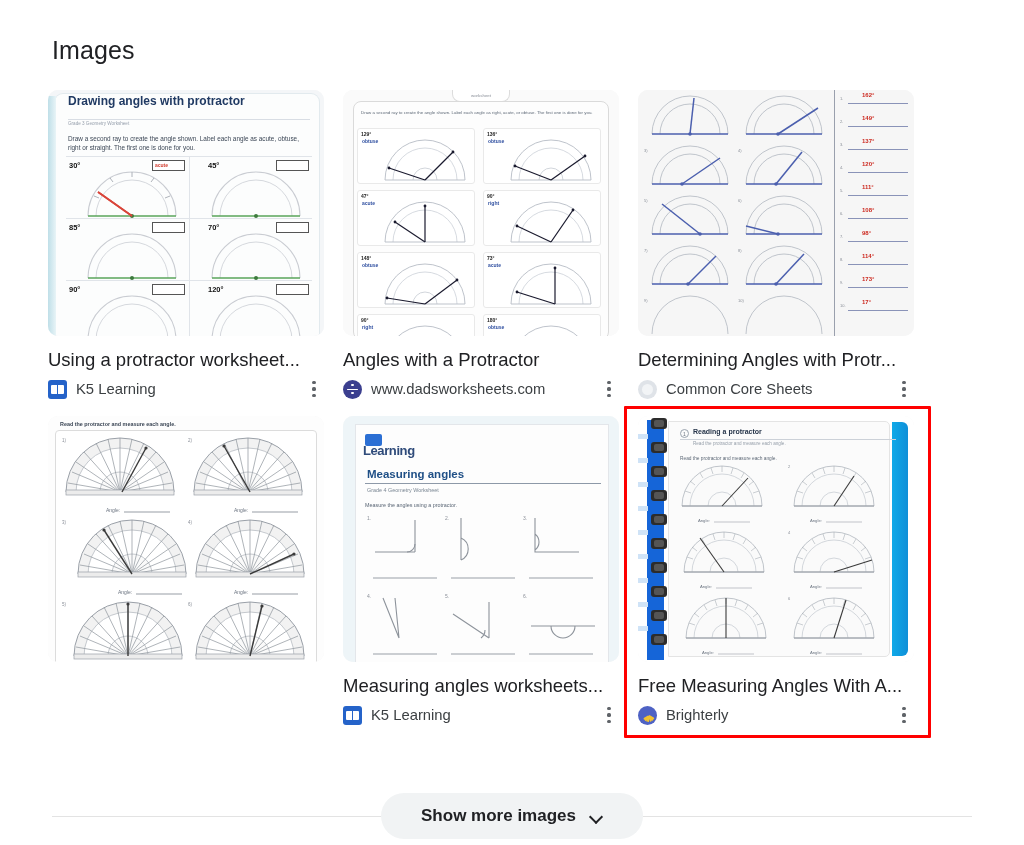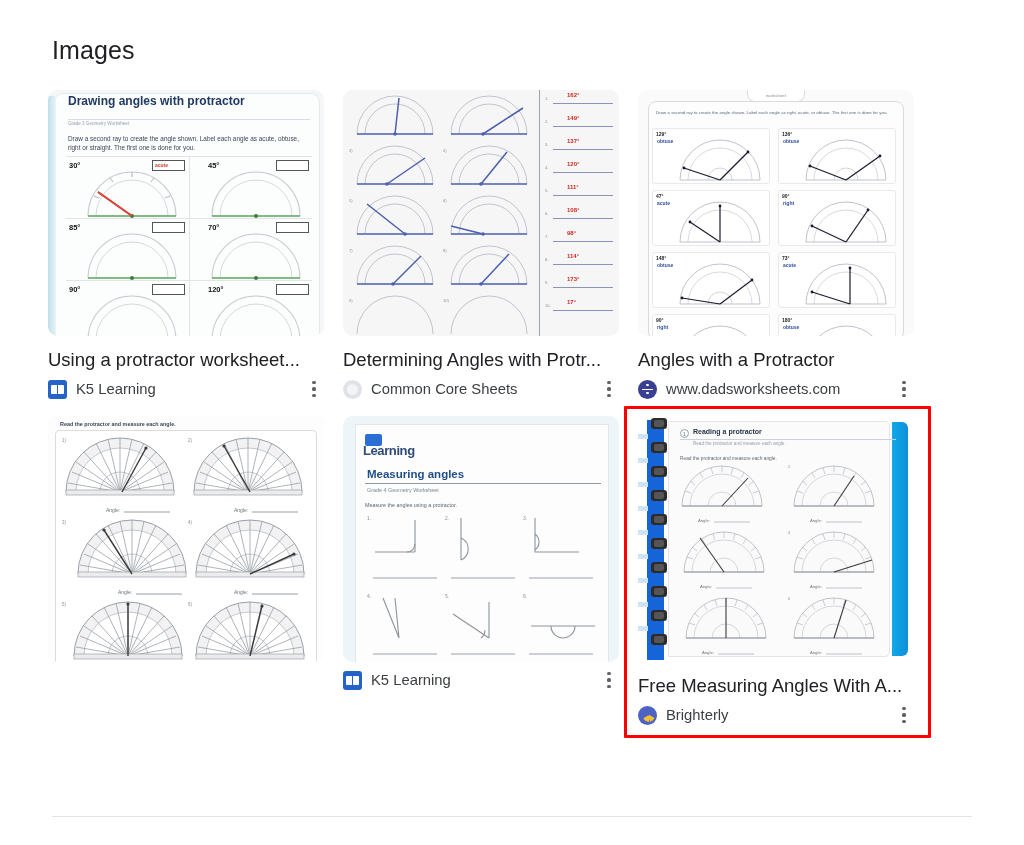--- a/index.html
+++ b/index.html
@@ -332,20 +332,145 @@
             <path d="M12 48 A36 36 0 0 1 84 48" fill="none" stroke="#d5d8dd" stroke-width="1"></path>
             <line x1="4" y1="48" x2="92" y2="48" stroke="#5aa45a" stroke-width="1.4"></line>
             <circle cx="48" cy="48" r="2" fill="#3d7a3d"></circle>
           </svg>
         </div>
       </div>
       <div class="card-title">Using a protractor worksheet...</div>
       <div class="card-src">
         <span class="favicon fav-k5"></span>
         <span class="src-name">K5 Learning</span>
+        <span class="kebab">
+            <i></i>
+            <i></i>
+            <i></i>
+          </span>
+      </div>
+    </div>
+
+    <div class="card">
+      <div class="thumb">
+        <div class="c3-bg"></div>
+        <div class="c3-tab">worksheet</div>
+        <div class="c3-paper"></div>
+        <div style="position:absolute;left:18px;top:20px;right:18px;color:#5f6a78;font-size:4.4px;line-height:6.5px">Draw a second ray to create the angle shown. Label each angle as right, acute, or obtuse. The first one is done for you.</div>
+
+        <div style="position:absolute;left:14px;top:38px;right:14px;bottom:-4px;">
+
+          <div class="c3-cell" style="left:0;top:0;width:118px;height:56px;"></div>
+          <div class="bluelabel" style="left:4px;top:3px;color:#1f1f1f">129°</div>
+          <div class="bluelabel" style="left:5px;top:10px">obtuse</div>
+          <svg class="prot" style="left:24px;top:10px" width="88" height="44" viewBox="0 0 88 44">
+            <path d="M4 42 A40 40 0 0 1 84 42" fill="none" stroke="#b7bcc5" stroke-width="0.9"></path>
+            <path d="M12 42 A32 32 0 0 1 76 42" fill="none" stroke="#ccd1d8" stroke-width="0.8"></path>
+            <path d="M32 42 A12 12 0 0 1 56 42" fill="none" stroke="#c5cad2" stroke-width="0.8"></path>
+            <line x1="4" y1="42" x2="84" y2="42" stroke="#b7bcc5" stroke-width="0.9"></line>
+            <line x1="44" y1="42" x2="8" y2="30" stroke="#1a1a2e" stroke-width="1.2"></line>
+            <line x1="44" y1="42" x2="72" y2="14" stroke="#1a1a2e" stroke-width="1.2"></line>
+            <circle cx="8" cy="30" r="1.4" fill="#1a1a2e"></circle>
+              <circle cx="72" cy="14" r="1.4" fill="#1a1a2e"></circle>
+          </svg>
+
+          <div class="c3-cell" style="left:126px;top:0;width:118px;height:56px;"></div>
+          <div class="bluelabel" style="left:130px;top:3px;color:#1f1f1f">136°</div>
+          <div class="bluelabel" style="left:131px;top:10px">obtuse</div>
+          <svg class="prot" style="left:150px;top:10px" width="88" height="44" viewBox="0 0 88 44">
+            <path d="M4 42 A40 40 0 0 1 84 42" fill="none" stroke="#b7bcc5" stroke-width="0.9"></path>
+            <path d="M12 42 A32 32 0 0 1 76 42" fill="none" stroke="#ccd1d8" stroke-width="0.8"></path>
+            <path d="M32 42 A12 12 0 0 1 56 42" fill="none" stroke="#c5cad2" stroke-width="0.8"></path>
+            <line x1="4" y1="42" x2="84" y2="42" stroke="#b7bcc5" stroke-width="0.9"></line>
+            <line x1="44" y1="42" x2="8" y2="28" stroke="#1a1a2e" stroke-width="1.2"></line>
+            <line x1="44" y1="42" x2="78" y2="18" stroke="#1a1a2e" stroke-width="1.2"></line>
+            <circle cx="8" cy="28" r="1.4" fill="#1a1a2e"></circle>
+              <circle cx="78" cy="18" r="1.4" fill="#1a1a2e"></circle>
+          </svg>
+
+          <div class="c3-cell" style="left:0;top:62px;width:118px;height:56px;"></div>
+          <div class="bluelabel" style="left:4px;top:65px;color:#1f1f1f">47°</div>
+          <div class="bluelabel" style="left:5px;top:72px">acute</div>
+          <svg class="prot" style="left:24px;top:72px" width="88" height="44" viewBox="0 0 88 44">
+            <path d="M4 42 A40 40 0 0 1 84 42" fill="none" stroke="#b7bcc5" stroke-width="0.9"></path>
+            <path d="M12 42 A32 32 0 0 1 76 42" fill="none" stroke="#ccd1d8" stroke-width="0.8"></path>
+            <line x1="4" y1="42" x2="84" y2="42" stroke="#b7bcc5" stroke-width="0.9"></line>
+            <line x1="44" y1="42" x2="44" y2="6" stroke="#1a1a2e" stroke-width="1.2"></line>
+            <line x1="44" y1="42" x2="14" y2="22" stroke="#1a1a2e" stroke-width="1.2"></line>
+            <circle cx="44" cy="6" r="1.4" fill="#1a1a2e"></circle>
+              <circle cx="14" cy="22" r="1.4" fill="#1a1a2e"></circle>
+          </svg>
+
+          <div class="c3-cell" style="left:126px;top:62px;width:118px;height:56px;"></div>
+          <div class="bluelabel" style="left:130px;top:65px;color:#1f1f1f">90°</div>
+          <div class="bluelabel" style="left:131px;top:72px">right</div>
+          <svg class="prot" style="left:150px;top:72px" width="88" height="44" viewBox="0 0 88 44">
+            <path d="M4 42 A40 40 0 0 1 84 42" fill="none" stroke="#b7bcc5" stroke-width="0.9"></path>
+            <path d="M12 42 A32 32 0 0 1 76 42" fill="none" stroke="#ccd1d8" stroke-width="0.8"></path>
+            <line x1="4" y1="42" x2="84" y2="42" stroke="#b7bcc5" stroke-width="0.9"></line>
+            <line x1="44" y1="42" x2="66" y2="10" stroke="#1a1a2e" stroke-width="1.2"></line>
+            <line x1="44" y1="42" x2="10" y2="26" stroke="#1a1a2e" stroke-width="1.2"></line>
+            <circle cx="66" cy="10" r="1.4" fill="#1a1a2e"></circle>
+              <circle cx="10" cy="26" r="1.4" fill="#1a1a2e"></circle>
+          </svg>
+
+          <div class="c3-cell" style="left:0;top:124px;width:118px;height:56px;"></div>
+          <div class="bluelabel" style="left:4px;top:127px;color:#1f1f1f">148°</div>
+          <div class="bluelabel" style="left:5px;top:134px">obtuse</div>
+          <svg class="prot" style="left:24px;top:134px" width="88" height="44" viewBox="0 0 88 44">
+            <path d="M4 42 A40 40 0 0 1 84 42" fill="none" stroke="#b7bcc5" stroke-width="0.9"></path>
+            <path d="M12 42 A32 32 0 0 1 76 42" fill="none" stroke="#ccd1d8" stroke-width="0.8"></path>
+            <path d="M32 42 A12 12 0 0 1 56 42" fill="none" stroke="#c5cad2" stroke-width="0.8"></path>
+            <line x1="4" y1="42" x2="84" y2="42" stroke="#b7bcc5" stroke-width="0.9"></line>
+            <line x1="44" y1="42" x2="6" y2="36" stroke="#1a1a2e" stroke-width="1.2"></line>
+            <line x1="44" y1="42" x2="76" y2="18" stroke="#1a1a2e" stroke-width="1.2"></line>
+            <circle cx="6" cy="36" r="1.4" fill="#1a1a2e"></circle>
+              <circle cx="76" cy="18" r="1.4" fill="#1a1a2e"></circle>
+          </svg>
+
+          <div class="c3-cell" style="left:126px;top:124px;width:118px;height:56px;"></div>
+          <div class="bluelabel" style="left:130px;top:127px;color:#1f1f1f">73°</div>
+          <div class="bluelabel" style="left:131px;top:134px">acute</div>
+          <svg class="prot" style="left:150px;top:134px" width="88" height="44" viewBox="0 0 88 44">
+            <path d="M4 42 A40 40 0 0 1 84 42" fill="none" stroke="#b7bcc5" stroke-width="0.9"></path>
+            <path d="M12 42 A32 32 0 0 1 76 42" fill="none" stroke="#ccd1d8" stroke-width="0.8"></path>
+            <line x1="4" y1="42" x2="84" y2="42" stroke="#b7bcc5" stroke-width="0.9"></line>
+            <line x1="48" y1="42" x2="48" y2="6" stroke="#1a1a2e" stroke-width="1.2"></line>
+            <line x1="48" y1="42" x2="10" y2="30" stroke="#1a1a2e" stroke-width="1.2"></line>
+            <circle cx="48" cy="6" r="1.4" fill="#1a1a2e"></circle>
+              <circle cx="10" cy="30" r="1.4" fill="#1a1a2e"></circle>
+          </svg>
+
+          <div class="c3-cell" style="left:0;top:186px;width:118px;height:56px;"></div>
+          <div class="bluelabel" style="left:4px;top:189px;color:#1f1f1f">90°</div>
+          <div class="bluelabel" style="left:5px;top:196px">right</div>
+          <svg class="prot" style="left:24px;top:196px" width="88" height="44" viewBox="0 0 88 44">
+            <path d="M4 42 A40 40 0 0 1 84 42" fill="none" stroke="#b7bcc5" stroke-width="0.9"></path>
+            <line x1="4" y1="42" x2="84" y2="42" stroke="#b7bcc5" stroke-width="0.9"></line>
+            <line x1="44" y1="42" x2="18" y2="22" stroke="#1a1a2e" stroke-width="1.2"></line>
+          </svg>
+
+          <div class="c3-cell" style="left:126px;top:186px;width:118px;height:56px;"></div>
+          <div class="bluelabel" style="left:130px;top:189px;color:#1f1f1f">180°</div>
+          <div class="bluelabel" style="left:131px;top:196px">obtuse</div>
+          <svg class="prot" style="left:150px;top:196px" width="88" height="44" viewBox="0 0 88 44">
+            <path d="M4 42 A40 40 0 0 1 84 42" fill="none" stroke="#b7bcc5" stroke-width="0.9"></path>
+            <line x1="4" y1="42" x2="84" y2="42" stroke="#b7bcc5" stroke-width="0.9"></line>
+            <line x1="44" y1="42" x2="72" y2="16" stroke="#1a1a2e" stroke-width="1.2"></line>
+          </svg>
+        </div>
+      </div>
+      <div class="card-title">Angles with a Protractor</div>
+      <div class="card-src">
+        <span class="favicon fav-dads">
+          <span class="d1"></span>
+            <span class="bar"></span>
+            <span class="d2"></span>
+        </span>
+        <span class="src-name">www.dadsworksheets.com</span>
         <span class="kebab">
             <i></i>
             <i></i>
             <i></i>
           </span>
       </div>
     </div>
 
     <div class="card">
       <div class="thumb">
@@ -469,145 +594,20 @@
               <span style="position:absolute;left:22px;top:-2px;color:#cc2a20;font-size:6px;font-weight:700">17°</span>
               <div style="position:absolute;left:8px;right:2px;top:9px;height:1px;background:#8a93b8"></div>
             </div>
           </div>
         </div>
       </div>
       <div class="card-title">Determining Angles with Protr...</div>
       <div class="card-src">
         <span class="favicon fav-ccs"></span>
         <span class="src-name">Common Core Sheets</span>
-        <span class="kebab">
-            <i></i>
-            <i></i>
-            <i></i>
-          </span>
-      </div>
-    </div>
-
-    <div class="card">
-      <div class="thumb">
-        <div class="c3-bg"></div>
-        <div class="c3-tab">worksheet</div>
-        <div class="c3-paper"></div>
-        <div style="position:absolute;left:18px;top:20px;right:18px;color:#5f6a78;font-size:4.4px;line-height:6.5px">Draw a second ray to create the angle shown. Label each angle as right, acute, or obtuse. The first one is done for you.</div>
-
-        <div style="position:absolute;left:14px;top:38px;right:14px;bottom:-4px;">
-
-          <div class="c3-cell" style="left:0;top:0;width:118px;height:56px;"></div>
-          <div class="bluelabel" style="left:4px;top:3px;color:#1f1f1f">129°</div>
-          <div class="bluelabel" style="left:5px;top:10px">obtuse</div>
-          <svg class="prot" style="left:24px;top:10px" width="88" height="44" viewBox="0 0 88 44">
-            <path d="M4 42 A40 40 0 0 1 84 42" fill="none" stroke="#b7bcc5" stroke-width="0.9"></path>
-            <path d="M12 42 A32 32 0 0 1 76 42" fill="none" stroke="#ccd1d8" stroke-width="0.8"></path>
-            <path d="M32 42 A12 12 0 0 1 56 42" fill="none" stroke="#c5cad2" stroke-width="0.8"></path>
-            <line x1="4" y1="42" x2="84" y2="42" stroke="#b7bcc5" stroke-width="0.9"></line>
-            <line x1="44" y1="42" x2="8" y2="30" stroke="#1a1a2e" stroke-width="1.2"></line>
-            <line x1="44" y1="42" x2="72" y2="14" stroke="#1a1a2e" stroke-width="1.2"></line>
-            <circle cx="8" cy="30" r="1.4" fill="#1a1a2e"></circle>
-              <circle cx="72" cy="14" r="1.4" fill="#1a1a2e"></circle>
-          </svg>
-
-          <div class="c3-cell" style="left:126px;top:0;width:118px;height:56px;"></div>
-          <div class="bluelabel" style="left:130px;top:3px;color:#1f1f1f">136°</div>
-          <div class="bluelabel" style="left:131px;top:10px">obtuse</div>
-          <svg class="prot" style="left:150px;top:10px" width="88" height="44" viewBox="0 0 88 44">
-            <path d="M4 42 A40 40 0 0 1 84 42" fill="none" stroke="#b7bcc5" stroke-width="0.9"></path>
-            <path d="M12 42 A32 32 0 0 1 76 42" fill="none" stroke="#ccd1d8" stroke-width="0.8"></path>
-            <path d="M32 42 A12 12 0 0 1 56 42" fill="none" stroke="#c5cad2" stroke-width="0.8"></path>
-            <line x1="4" y1="42" x2="84" y2="42" stroke="#b7bcc5" stroke-width="0.9"></line>
-            <line x1="44" y1="42" x2="8" y2="28" stroke="#1a1a2e" stroke-width="1.2"></line>
-            <line x1="44" y1="42" x2="78" y2="18" stroke="#1a1a2e" stroke-width="1.2"></line>
-            <circle cx="8" cy="28" r="1.4" fill="#1a1a2e"></circle>
-              <circle cx="78" cy="18" r="1.4" fill="#1a1a2e"></circle>
-          </svg>
-
-          <div class="c3-cell" style="left:0;top:62px;width:118px;height:56px;"></div>
-          <div class="bluelabel" style="left:4px;top:65px;color:#1f1f1f">47°</div>
-          <div class="bluelabel" style="left:5px;top:72px">acute</div>
-          <svg class="prot" style="left:24px;top:72px" width="88" height="44" viewBox="0 0 88 44">
-            <path d="M4 42 A40 40 0 0 1 84 42" fill="none" stroke="#b7bcc5" stroke-width="0.9"></path>
-            <path d="M12 42 A32 32 0 0 1 76 42" fill="none" stroke="#ccd1d8" stroke-width="0.8"></path>
-            <line x1="4" y1="42" x2="84" y2="42" stroke="#b7bcc5" stroke-width="0.9"></line>
-            <line x1="44" y1="42" x2="44" y2="6" stroke="#1a1a2e" stroke-width="1.2"></line>
-            <line x1="44" y1="42" x2="14" y2="22" stroke="#1a1a2e" stroke-width="1.2"></line>
-            <circle cx="44" cy="6" r="1.4" fill="#1a1a2e"></circle>
-              <circle cx="14" cy="22" r="1.4" fill="#1a1a2e"></circle>
-          </svg>
-
-          <div class="c3-cell" style="left:126px;top:62px;width:118px;height:56px;"></div>
-          <div class="bluelabel" style="left:130px;top:65px;color:#1f1f1f">90°</div>
-          <div class="bluelabel" style="left:131px;top:72px">right</div>
-          <svg class="prot" style="left:150px;top:72px" width="88" height="44" viewBox="0 0 88 44">
-            <path d="M4 42 A40 40 0 0 1 84 42" fill="none" stroke="#b7bcc5" stroke-width="0.9"></path>
-            <path d="M12 42 A32 32 0 0 1 76 42" fill="none" stroke="#ccd1d8" stroke-width="0.8"></path>
-            <line x1="4" y1="42" x2="84" y2="42" stroke="#b7bcc5" stroke-width="0.9"></line>
-            <line x1="44" y1="42" x2="66" y2="10" stroke="#1a1a2e" stroke-width="1.2"></line>
-            <line x1="44" y1="42" x2="10" y2="26" stroke="#1a1a2e" stroke-width="1.2"></line>
-            <circle cx="66" cy="10" r="1.4" fill="#1a1a2e"></circle>
-              <circle cx="10" cy="26" r="1.4" fill="#1a1a2e"></circle>
-          </svg>
-
-          <div class="c3-cell" style="left:0;top:124px;width:118px;height:56px;"></div>
-          <div class="bluelabel" style="left:4px;top:127px;color:#1f1f1f">148°</div>
-          <div class="bluelabel" style="left:5px;top:134px">obtuse</div>
-          <svg class="prot" style="left:24px;top:134px" width="88" height="44" viewBox="0 0 88 44">
-            <path d="M4 42 A40 40 0 0 1 84 42" fill="none" stroke="#b7bcc5" stroke-width="0.9"></path>
-            <path d="M12 42 A32 32 0 0 1 76 42" fill="none" stroke="#ccd1d8" stroke-width="0.8"></path>
-            <path d="M32 42 A12 12 0 0 1 56 42" fill="none" stroke="#c5cad2" stroke-width="0.8"></path>
-            <line x1="4" y1="42" x2="84" y2="42" stroke="#b7bcc5" stroke-width="0.9"></line>
-            <line x1="44" y1="42" x2="6" y2="36" stroke="#1a1a2e" stroke-width="1.2"></line>
-            <line x1="44" y1="42" x2="76" y2="18" stroke="#1a1a2e" stroke-width="1.2"></line>
-            <circle cx="6" cy="36" r="1.4" fill="#1a1a2e"></circle>
-              <circle cx="76" cy="18" r="1.4" fill="#1a1a2e"></circle>
-          </svg>
-
-          <div class="c3-cell" style="left:126px;top:124px;width:118px;height:56px;"></div>
-          <div class="bluelabel" style="left:130px;top:127px;color:#1f1f1f">73°</div>
-          <div class="bluelabel" style="left:131px;top:134px">acute</div>
-          <svg class="prot" style="left:150px;top:134px" width="88" height="44" viewBox="0 0 88 44">
-            <path d="M4 42 A40 40 0 0 1 84 42" fill="none" stroke="#b7bcc5" stroke-width="0.9"></path>
-            <path d="M12 42 A32 32 0 0 1 76 42" fill="none" stroke="#ccd1d8" stroke-width="0.8"></path>
-            <line x1="4" y1="42" x2="84" y2="42" stroke="#b7bcc5" stroke-width="0.9"></line>
-            <line x1="48" y1="42" x2="48" y2="6" stroke="#1a1a2e" stroke-width="1.2"></line>
-            <line x1="48" y1="42" x2="10" y2="30" stroke="#1a1a2e" stroke-width="1.2"></line>
-            <circle cx="48" cy="6" r="1.4" fill="#1a1a2e"></circle>
-              <circle cx="10" cy="30" r="1.4" fill="#1a1a2e"></circle>
-          </svg>
-
-          <div class="c3-cell" style="left:0;top:186px;width:118px;height:56px;"></div>
-          <div class="bluelabel" style="left:4px;top:189px;color:#1f1f1f">90°</div>
-          <div class="bluelabel" style="left:5px;top:196px">right</div>
-          <svg class="prot" style="left:24px;top:196px" width="88" height="44" viewBox="0 0 88 44">
-            <path d="M4 42 A40 40 0 0 1 84 42" fill="none" stroke="#b7bcc5" stroke-width="0.9"></path>
-            <line x1="4" y1="42" x2="84" y2="42" stroke="#b7bcc5" stroke-width="0.9"></line>
-            <line x1="44" y1="42" x2="18" y2="22" stroke="#1a1a2e" stroke-width="1.2"></line>
-          </svg>
-
-          <div class="c3-cell" style="left:126px;top:186px;width:118px;height:56px;"></div>
-          <div class="bluelabel" style="left:130px;top:189px;color:#1f1f1f">180°</div>
-          <div class="bluelabel" style="left:131px;top:196px">obtuse</div>
-          <svg class="prot" style="left:150px;top:196px" width="88" height="44" viewBox="0 0 88 44">
-            <path d="M4 42 A40 40 0 0 1 84 42" fill="none" stroke="#b7bcc5" stroke-width="0.9"></path>
-            <line x1="4" y1="42" x2="84" y2="42" stroke="#b7bcc5" stroke-width="0.9"></line>
-            <line x1="44" y1="42" x2="72" y2="16" stroke="#1a1a2e" stroke-width="1.2"></line>
-          </svg>
-        </div>
-      </div>
-      <div class="card-title">Angles with a Protractor</div>
-      <div class="card-src">
-        <span class="favicon fav-dads">
-          <span class="d1"></span>
-            <span class="bar"></span>
-            <span class="d2"></span>
-        </span>
-        <span class="src-name">www.dadsworksheets.com</span>
         <span class="kebab">
             <i></i>
             <i></i>
             <i></i>
           </span>
       </div>
     </div>
 
     <div class="card">
       <div class="thumb">
@@ -734,20 +734,21 @@
               <text x="2" y="84">4.</text>
                 <text x="80" y="84">5.</text>
                 <text x="158" y="84">6.</text>
               <text x="2" y="158">7.</text>
                 <text x="80" y="158">8.</text>
                 <text x="158" y="158">9.</text>
             </g>
           </svg>
         </div>
       </div>
+      <div class="card-title">Measuring angles worksheets...</div>
       <div class="card-src">
         <span class="favicon fav-k5"></span>
         <span class="src-name">K5 Learning</span>
         <span class="kebab">
             <i></i>
             <i></i>
             <i></i>
           </span>
       </div>
     </div>
@@ -865,15 +866,19 @@
             <i></i>
             <i></i>
           </span>
       </div>
     </div>
 
   </div>
 
   <div class="showmore-wrap">
     <div class="showmore-rule"></div>
+    <button class="showmore-btn">
+      <span class="showmore-label">Show more images</span>
+      <span class="chev"></span>
+    </button>
   </div>
 
 </div>
 
 </body></html>

